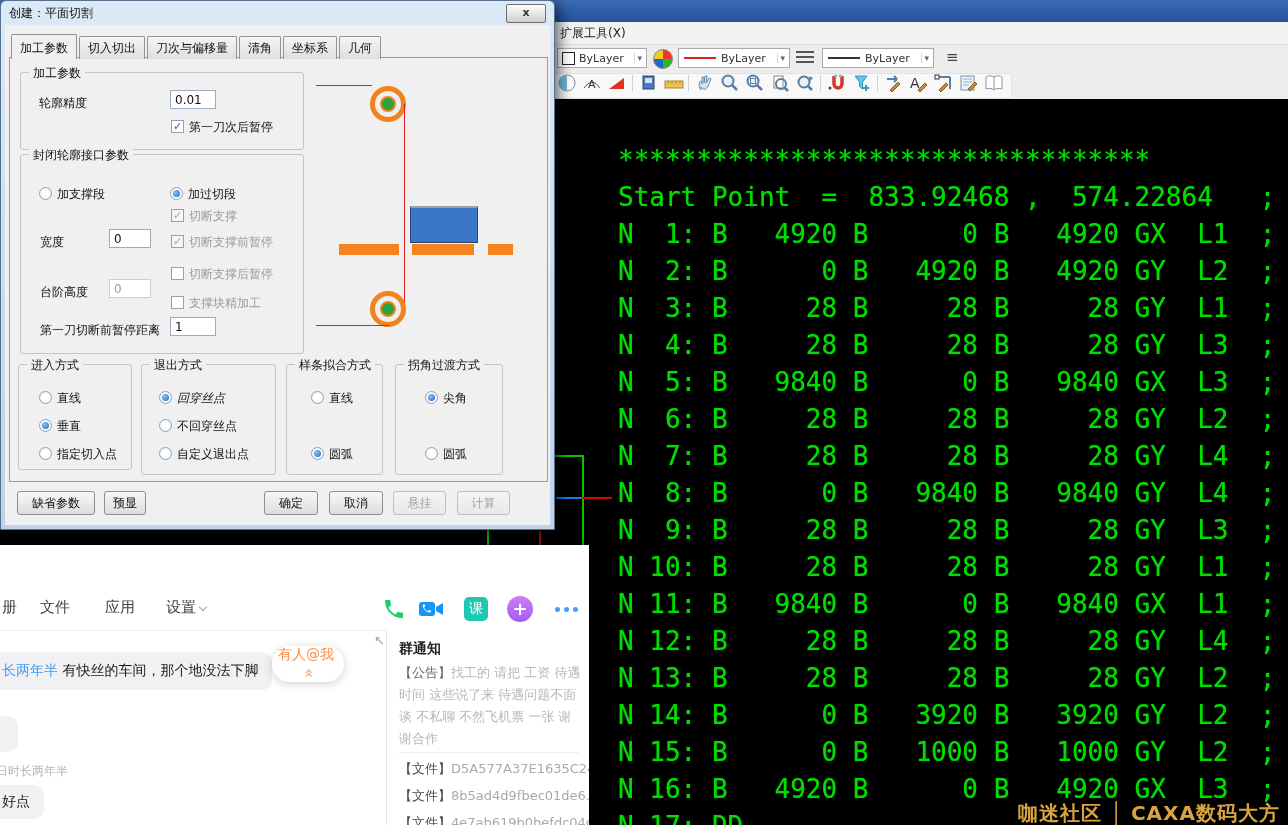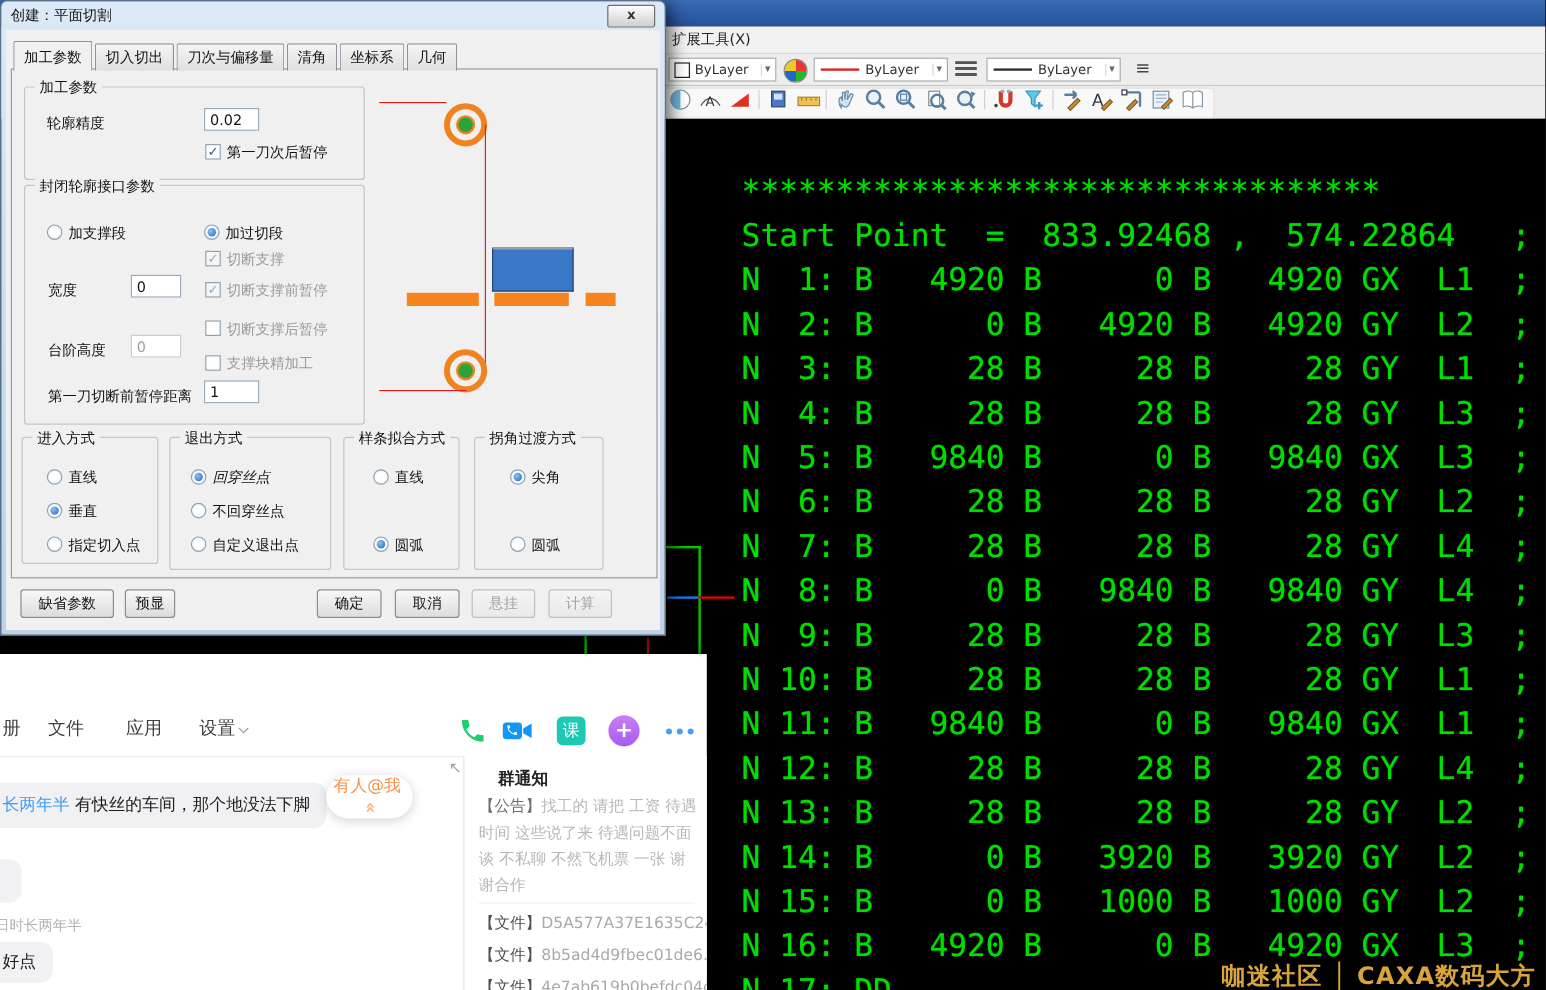--- a/index.html
+++ b/index.html
@@ -99,21 +99,21 @@
   .mention{color:#3E9CF5;}
   .pill{position:absolute;left:272px;top:101px;height:36px;background:#fff;border-radius:18px;
     box-shadow:0 2px 10px rgba(0,0,0,.18);display:flex;align-items:center;padding:0 10px 0 6px;flex-direction:column;}
   .pav{width:26px;height:26px;border-radius:50%;background:radial-gradient(circle at 40% 35%,#7a3a22,#2d0f08);margin-right:7px;}
   .pill-txt{color:#FF8D45;font-size:14px;}
   .updbl{display:inline-block;transform:rotate(90deg);color:#FFB07E;font-size:15px;margin-left:6px;font-weight:bold;}
   .collapse{position:absolute;left:374px;top:88px;font-size:13px;color:#9AA0A6;}
   .quote{position:absolute;left:-4px;top:218px;font-size:12px;color:#B3B3B3;white-space:nowrap;}
   .panel{position:absolute;left:386px;top:85px;width:203px;height:236px;background:#fff;
     border-left:1px solid #E6E6E6;border-bottom:1px solid #E6E6E6;box-sizing:border-box;}
-  .panel-title{position:absolute;left:28px;top:10px;font-size:14px;font-weight:bold;color:#222;text-align:right;}
+  .panel-title{position:absolute;left:12px;top:10px;font-size:14px;font-weight:bold;color:#222;text-align:right;}
   .notice{position:absolute;left:12px;top:32px;width:182px;font-size:13px;line-height:22px;}
   .nlabel{color:#6E6E6E;}
   .ntext{color:#B8B8B8;}
   .panel-hr{position:absolute;left:12px;top:122px;width:180px;height:1px;background:#EEE;}
   .frow{position:absolute;left:12px;font-size:13px;white-space:nowrap;}
   .flabel{color:#4F4F4F;}
   .fname{color:#A9A9A9;}
 </style>
 </head>
 <body>
@@ -300,21 +300,21 @@
         <span class="tab">刀次与偏移量</span>
         <span class="tab">清角</span>
         <span class="tab">坐标系</span>
         <span class="tab">几何</span>
       </div>
       <div class="pane">
 
         <div class="grp" style="left:10px;top:14px;width:284px;height:78px;">
           <span class="glbl">加工参数</span>
           <span class="lbl" style="left:18px;top:22px;">轮廓精度</span>
-          <div class="tbox" style="left:149px;top:17px;width:46px;">0.02</div>
+          <div class="tbox" style="left:149px;top:17px;width:46px;">0.01</div>
           <span class="cb" style="left:150px;top:47px;">✓</span>
           <span class="lbl" style="left:168px;top:46px;">第一刀次后暂停</span>
         </div>
 
         <div class="grp" style="left:10px;top:96px;width:284px;height:200px;">
           <span class="glbl">封闭轮廓接口参数</span>
           <span class="rb" style="left:18px;top:32px;"></span>
           <span class="lbl" style="left:36px;top:31px;">加支撑段</span>
           <span class="rb sel" style="left:149px;top:32px;"></span>
           <span class="lbl" style="left:167px;top:31px;">加过切段</span>

